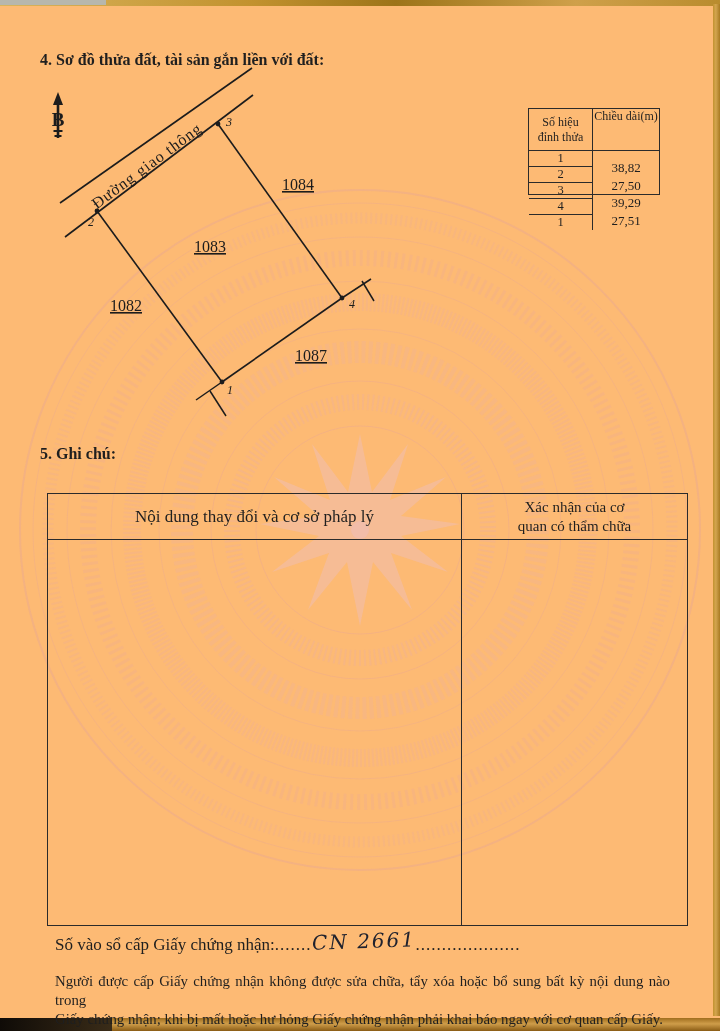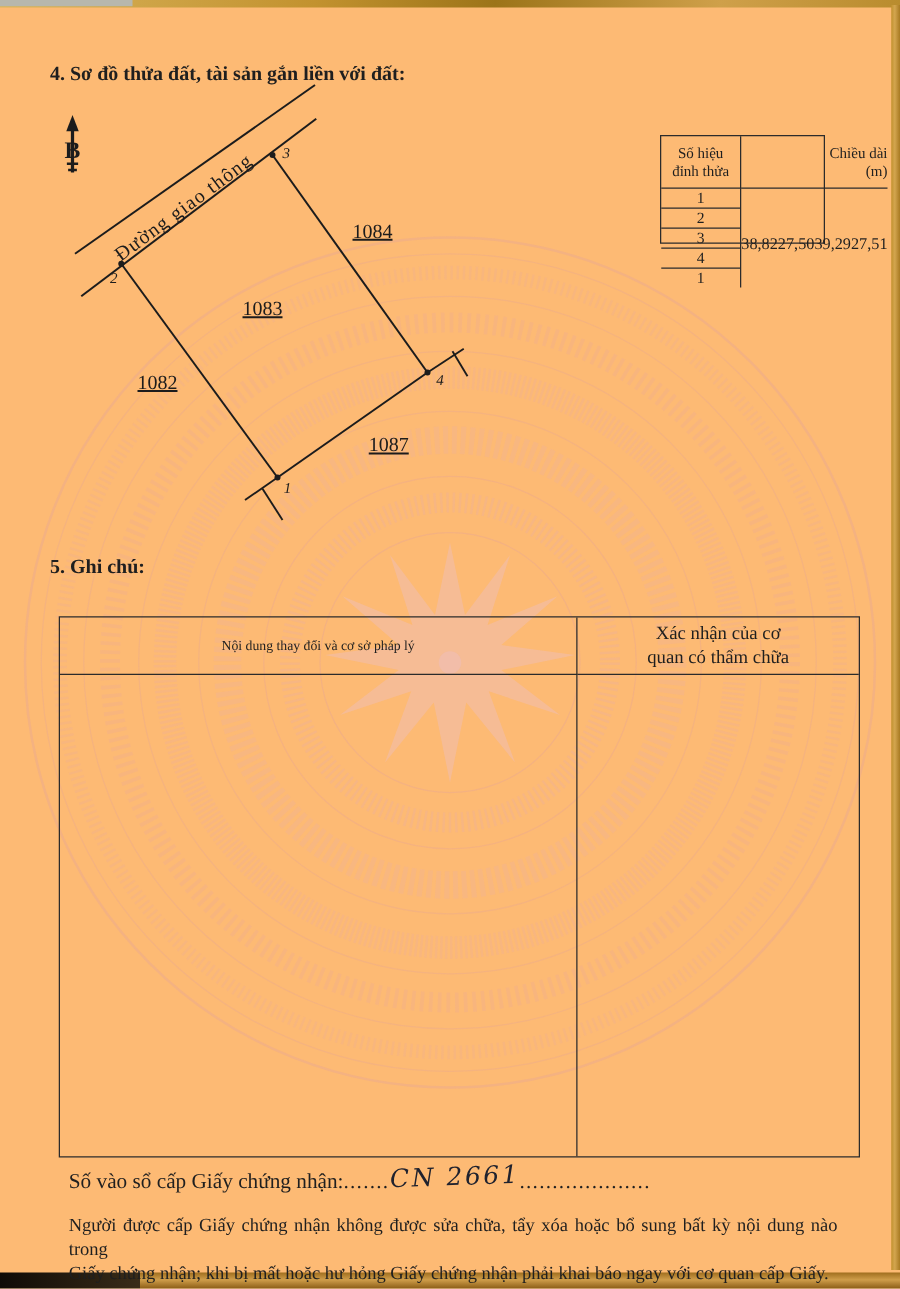--- a/index.html
+++ b/index.html
@@ -32,34 +32,34 @@
   .sketch { position:absolute; left:40px; top:60px; width:380px; height:365px; }
   .sketch text { font-family:"Liberation Serif", serif; fill:#1c1c1c; }
   .sketch line, .sketch polyline { stroke:#1c1c1c; }
 
   
   .t1 { position:absolute; left:528px; top:108px; width:132px; height:87px;
     border:1.5px solid #2b2b2b; display:grid; grid-template-columns:64px 1fr; grid-template-rows:42px 1fr;
     font-size:12px; text-align:center; }
   .t1 .c11 { border-right:1.2px solid #2b2b2b; border-bottom:1.2px solid #2b2b2b;
     display:flex; align-items:center; justify-content:center; padding:2px; line-height:1.25; }
-  .t1 .c12 { border-bottom:1.2px solid #2b2b2b; display:flex; flex-direction:column;
-    align-items:flex-end; justify-content:center; line-height:1.25; }
+  .t1 .c12 { border-bottom:1.2px solid #2b2b2b; display:flex; flex-direction:row;
+    align-items:flex-start; justify-content:center; line-height:1.25; }
   .t1 .c21 { border-right:1.2px solid #2b2b2b; display:flex; flex-direction:column; }
   .t1 .c21 .vrow { flex:1; display:flex; align-items:center; justify-content:center;
     border-bottom:1.2px solid #2b2b2b; font-size:12.5px; }
   .t1 .c21 .vrow:last-child { border-bottom:none; }
-  .t1 .c22 { display:flex; flex-direction:row; padding-top:8px; }
+  .t1 .c22 { display:flex; flex-direction:column; padding-top:8px; }
   .t1 .c22 .lrow { flex:1; display:flex; align-items:center; justify-content:center; font-size:13px; }
 
   
   .t2 { position:absolute; left:47px; top:493px; width:641px; height:433px;
     border:1.5px solid #2b2b2b; display:grid; grid-template-columns:414px 1fr; grid-template-rows:46px 1fr; }
   .t2 .c11 { border-right:1.3px solid #2b2b2b; border-bottom:1.3px solid #2b2b2b;
-    display:flex; align-items:center; justify-content:center; font-size:11px; }
+    display:flex; align-items:center; justify-content:center; font-size:17px; }
   .t2 .c12 { border-bottom:1.3px solid #2b2b2b; display:flex; flex-direction:column;
     align-items:center; justify-content:center; font-size:15px; line-height:1.25; }
   .t2 .c21 { border-right:1.3px solid #2b2b2b; }
 
   
   .registry { position:absolute; left:55px; top:931px; font-size:17px; white-space:nowrap; }
   .registry .dots { letter-spacing:1px; }
   .registry .hand { font-family:"DejaVu Serif", serif; font-style:italic; font-size:20px;
     letter-spacing:2px; color:#20222e; position:relative; top:-2px; transform:rotate(-2deg);
     display:inline-block; }

